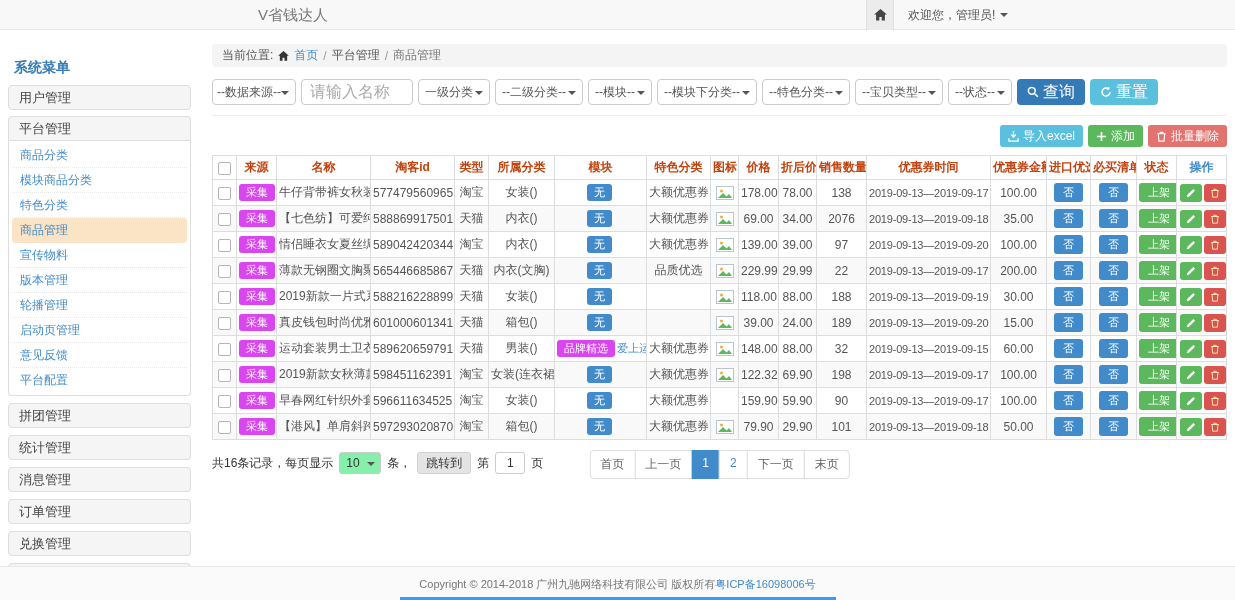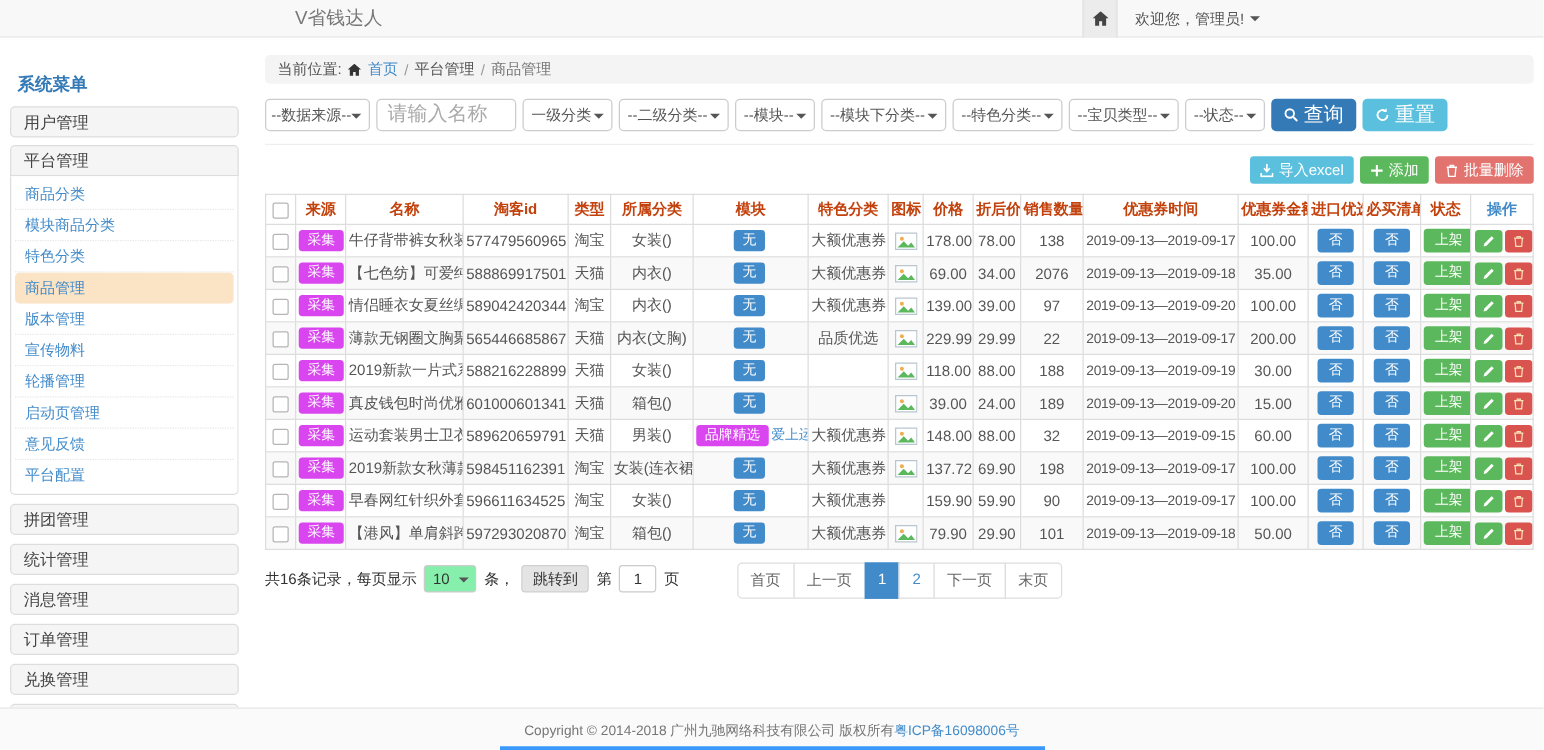--- a/index.html
+++ b/index.html
@@ -4,21 +4,21 @@
 <style>
   * { margin:0; padding:0; box-sizing:border-box; }
   html,body { background:#fff; }
   #app {
     position:relative; width:1235px; height:600px; overflow:hidden;
     font-family:"Liberation Sans", sans-serif; font-size:12px; color:#333; background:#fff;
   }
   
   .topbar { position:absolute; top:0; left:0; width:1235px; height:30px;
     background:#f8f8f8; border-bottom:1px solid #e7e7e7; }
-  .brand { position:absolute; left:236px; top:0; line-height:30px; font-size:15px; color:#777; }
+  .brand { position:absolute; left:258px; top:0; line-height:30px; font-size:15px; color:#777; }
   .topbar-right { position:absolute; left:866px; top:0; height:30px; display:flex; align-items:center; }
   .home-btn { width:28px; height:30px; background:#ececec; border-left:1px solid #e0e0e0; border-right:1px solid #e0e0e0;
     display:flex; align-items:center; justify-content:center; cursor:pointer; }
   .welcome { margin-left:14px; color:#555; font-size:12px; display:flex; align-items:center; gap:5px; cursor:pointer; }
   .caret-down { width:0; height:0; border:4px solid transparent; border-top-color:#555; margin-top:4px; }
   
   .sidebar { position:absolute; left:8px; top:44px; width:183px; padding-top:14px; }
   .side-title { font-size:14px; font-weight:bold; color:#337ab7; padding-left:6px; line-height:18px; margin-bottom:9px; }
   .side-header { height:25px; line-height:24px; background:#f5f5f5; border:1px solid #ddd; border-radius:4px;
     padding-left:10px; font-size:13px; color:#444; margin-bottom:6px; cursor:pointer; }
@@ -131,23 +131,23 @@
       <div class="side-sub">
 
           <div class="side-link" data-variant="">商品分类</div>
 
           <div class="side-link" data-variant="">模块商品分类</div>
 
           <div class="side-link" data-variant="">特色分类</div>
 
           <div class="side-link" data-variant="active">商品管理</div>
 
+          <div class="side-link" data-variant="">宣传物料</div>
+
           <div class="side-link" data-variant="">版本管理</div>
-
-          <div class="side-link" data-variant="">宣传物料</div>
 
           <div class="side-link" data-variant="">轮播管理</div>
 
           <div class="side-link" data-variant="">启动页管理</div>
 
           <div class="side-link" data-variant="">意见反馈</div>
 
           <div class="side-link" data-variant="">平台配置</div>
         </div>
     </div>
@@ -601,21 +601,21 @@
             <td>大额优惠券</td>
             <td>
               <span class="thumb" data-icon="yes">
                 <svg width="18" height="18" viewBox="0 0 18 18">
                   <rect x="0.5" y="2.5" width="17" height="13" fill="#fff" stroke="#b9c6cf"></rect>
                   <circle cx="5.5" cy="7" r="1.6" fill="#f0ad4e"></circle>
                   <path d="M2 14 L7 9 L10.5 12.5 L13 10 L16 14 Z" fill="#5cb85c"></path>
                 </svg>
               </span>
             </td>
-            <td>137.72</td>
+            <td>122.32</td>
             <td>69.90</td>
             <td>198</td>
             <td class="t-time">2019-09-13—2019-09-17</td>
             <td>100.00</td>
             <td><span class="badge b-blue badge-toggle">否</span></td>
             <td><span class="badge b-blue badge-toggle">否</span></td>
             <td><span class="badge b-green badge-toggle">上架</span></td>
             <td>
               <button class="op op-edit">
                 <svg width="10" height="10" viewBox="0 0 12 12">

